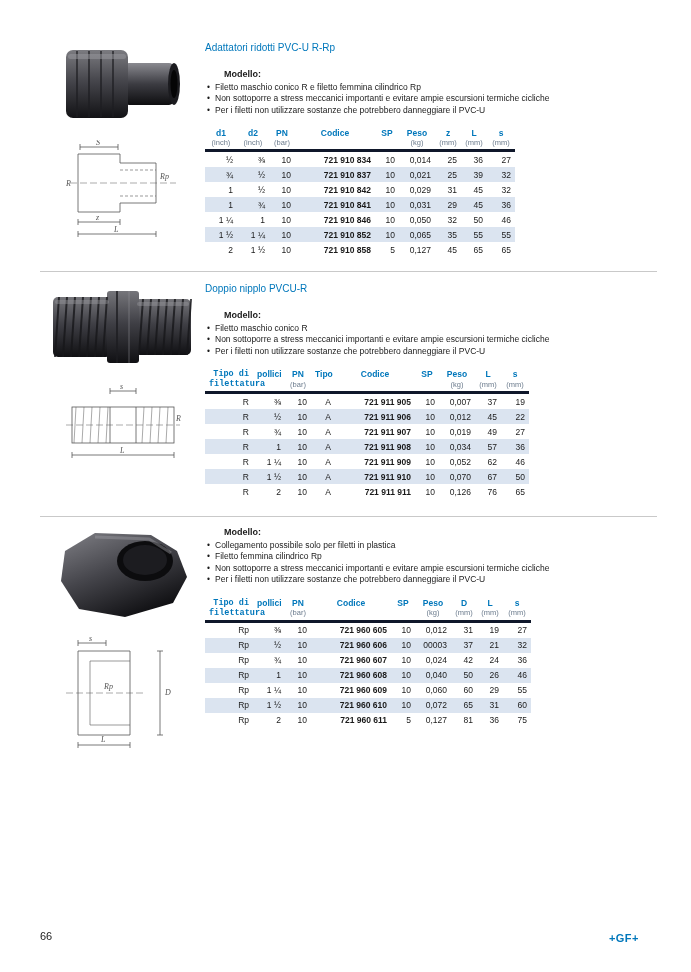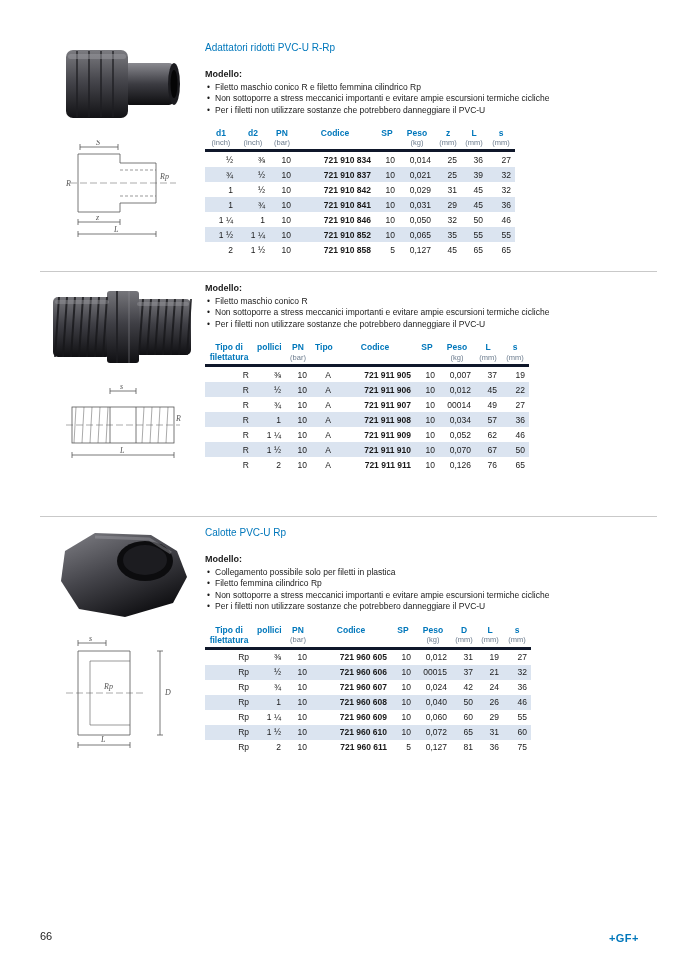--- a/index.html
+++ b/index.html
@@ -9,37 +9,37 @@
 
   .section { position:absolute; left:40px; right:34px; display:flex; }
   #section-1 { top:42px; }
   #section-2 { top:283px; }
   #section-3 { top:527px; }
 
   .left-col { flex:0 0 165px; display:flex; flex-direction:column; align-items:center; gap:16px; padding-top:2px; }
   .right-col { flex:1; min-width:0; }
 
   .section-title { color:#0077bb; font-size:10px; font-weight:normal; margin-bottom:16px; }
-  .modello { font-size:9px; font-weight:bold; margin-bottom:3px; }
+  .modello { font-size:9px; font-weight:bold; margin-bottom:3px;margin-left:19px; }
   ul.bullets { list-style:none; margin-bottom:11px; }
   ul.bullets li { font-size:8.5px; line-height:1.35; padding-left:10px; position:relative; }
   ul.bullets li::before { content:"•"; position:absolute; left:2px; top:0; }
 
   table { border-collapse:collapse; table-layout:fixed; font-size:8.5px; }
   table.t1 { width:310px; }
   table.t2 { width:324px; }
   table.t3 { width:326px; }
   thead th { color:#0077bb; font-weight:bold; text-align:center; padding:1px 4px 0 4px; white-space:nowrap; }
   thead tr.sub-row th { padding:0 4px 2px 4px; border-bottom:3px solid #0f172a; }
   thead th.sub-unit { font-weight:normal; font-size:7.5px; color:#6b7b8d; }
   thead th.sub-label { font-weight:bold; font-size:8.5px; color:#0077bb; }
   tbody td { text-align:right; padding:2.5px 4px; white-space:nowrap; }
   tbody tr.shaded { background:#dbe4f0; }
   td.bold { font-weight:bold; }
-  .t2 thead th:nth-child(1), .t3 thead th:nth-child(1) { text-align:center; }
+  .t2 thead th:nth-child(1), .t3 thead th:nth-child(1) { text-align:right;font-family:Liberation Mono, monospace; }
 
   .t1 th:nth-child(1){width:32px}.t1 th:nth-child(2){width:32px}.t1 th:nth-child(3){width:26px}
   .t1 th:nth-child(4){width:80px}.t1 th:nth-child(5){width:24px}.t1 th:nth-child(6){width:36px}
   .t1 th:nth-child(7){width:26px}.t1 th:nth-child(8){width:26px}.t1 th:nth-child(9){width:28px}
 
   .t2 th:nth-child(1){width:48px}.t2 th:nth-child(2){width:32px}.t2 th:nth-child(3){width:26px}
   .t2 th:nth-child(4){width:24px}.t2 th:nth-child(5){width:80px}.t2 th:nth-child(6){width:24px}
   .t2 th:nth-child(7){width:36px}.t2 th:nth-child(8){width:26px}.t2 th:nth-child(9){width:28px}
 
   .t3 th:nth-child(1){width:48px}.t3 th:nth-child(2){width:32px}.t3 th:nth-child(3){width:26px}
@@ -285,20 +285,21 @@
         <line x1="2" y1="40" x2="116" y2="40" stroke-dasharray="7 3" stroke-width="0.5"></line>
         <text x="112" y="36">R</text>
         <line x1="8" y1="70" x2="110" y2="70"></line>
         <line x1="8" y1="67" x2="8" y2="73"></line>
           <line x1="110" y1="67" x2="110" y2="73"></line>
         <text x="56" y="68">L</text>
       </svg>
     </div>
 
     <div class="right-col">
+      <div class="section-title">Doppio nipplo PVCU-R</div>
       <div class="modello">Modello:</div>
       <ul class="bullets">
           <li>Filetto maschio conico R</li>
           <li>Non sottoporre a stress meccanici importanti e evitare ampie escursioni termiche cicliche</li>
           <li>Per i filetti non utilizzare sostanze che potrebbero danneggiare il PVC-U</li>
         </ul>
       <table class="t2">
           <thead>
             <tr>
               <th>Tipo di</th>
@@ -346,21 +347,21 @@
               <td>45</td>
               <td>22</td>
             </tr>
             <tr>
               <td>R</td>
               <td>¾</td>
               <td>10</td>
               <td>A</td>
               <td class="bold">721 911 907</td>
               <td>10</td>
-              <td>00014</td>
+              <td>0,019</td>
               <td>49</td>
               <td>27</td>
             </tr>
             <tr class="shaded">
               <td>R</td>
               <td>1</td>
               <td>10</td>
               <td>A</td>
               <td class="bold">721 911 908</td>
               <td>10</td>
@@ -438,21 +439,20 @@
           <line x1="93" y1="98" x2="99" y2="98"></line>
         <text x="101" y="58">D</text>
         <line x1="14" y1="108" x2="66" y2="108"></line>
         <line x1="14" y1="105" x2="14" y2="111"></line>
           <line x1="66" y1="105" x2="66" y2="111"></line>
         <text x="37" y="105">L</text>
       </svg>
     </div>
 
     <div class="right-col">
-      <div class="section-title">Calotte PVC-U Rp</div>
       <div class="modello">Modello:</div>
       <ul class="bullets">
           <li>Collegamento possibile solo per filetti in plastica</li>
           <li>Filetto femmina cilindrico Rp</li>
           <li>Non sottoporre a stress meccanici importanti e evitare ampie escursioni termiche cicliche</li>
           <li>Per i filetti non utilizzare sostanze che potrebbero danneggiare il PVC-U</li>
         </ul>
       <table class="t3">
           <thead>
             <tr>
@@ -489,21 +489,21 @@
               <td>31</td>
               <td>19</td>
               <td>27</td>
             </tr>
             <tr class="shaded">
               <td>Rp</td>
               <td>½</td>
               <td>10</td>
               <td class="bold">721 960 606</td>
               <td>10</td>
-              <td>00015</td>
+              <td>00003</td>
               <td>37</td>
               <td>21</td>
               <td>32</td>
             </tr>
             <tr>
               <td>Rp</td>
               <td>¾</td>
               <td>10</td>
               <td class="bold">721 960 607</td>
               <td>10</td>

